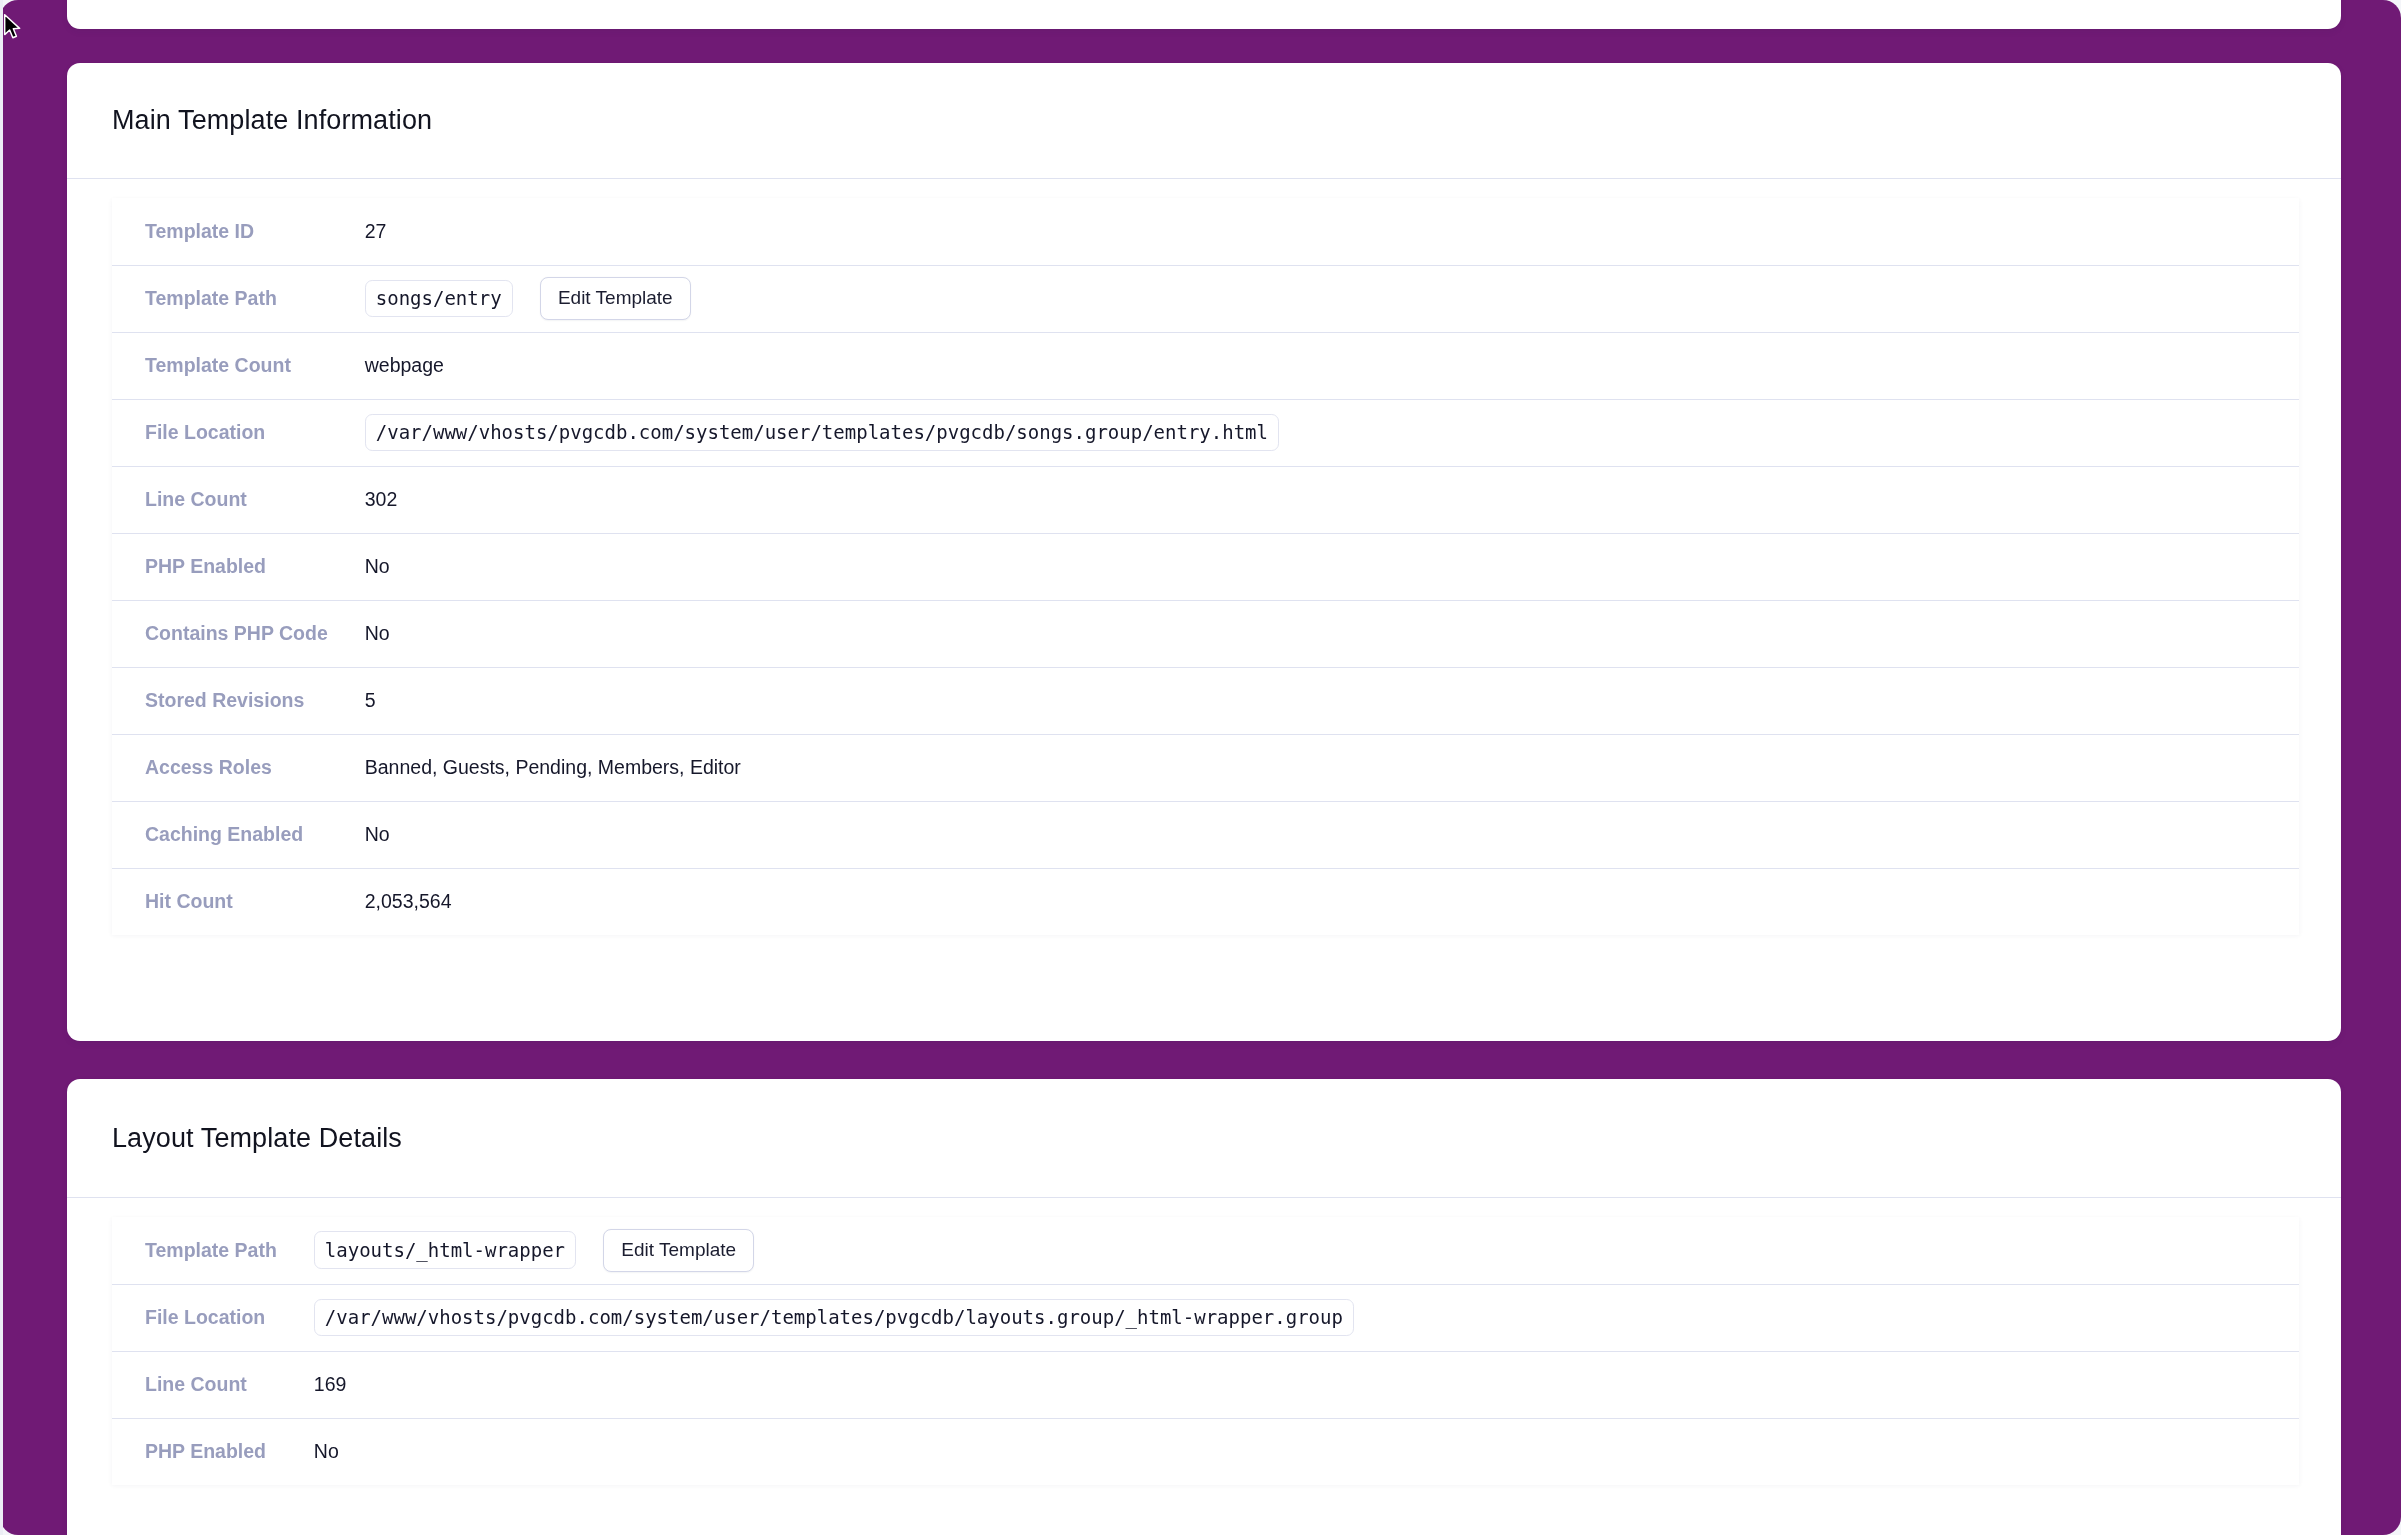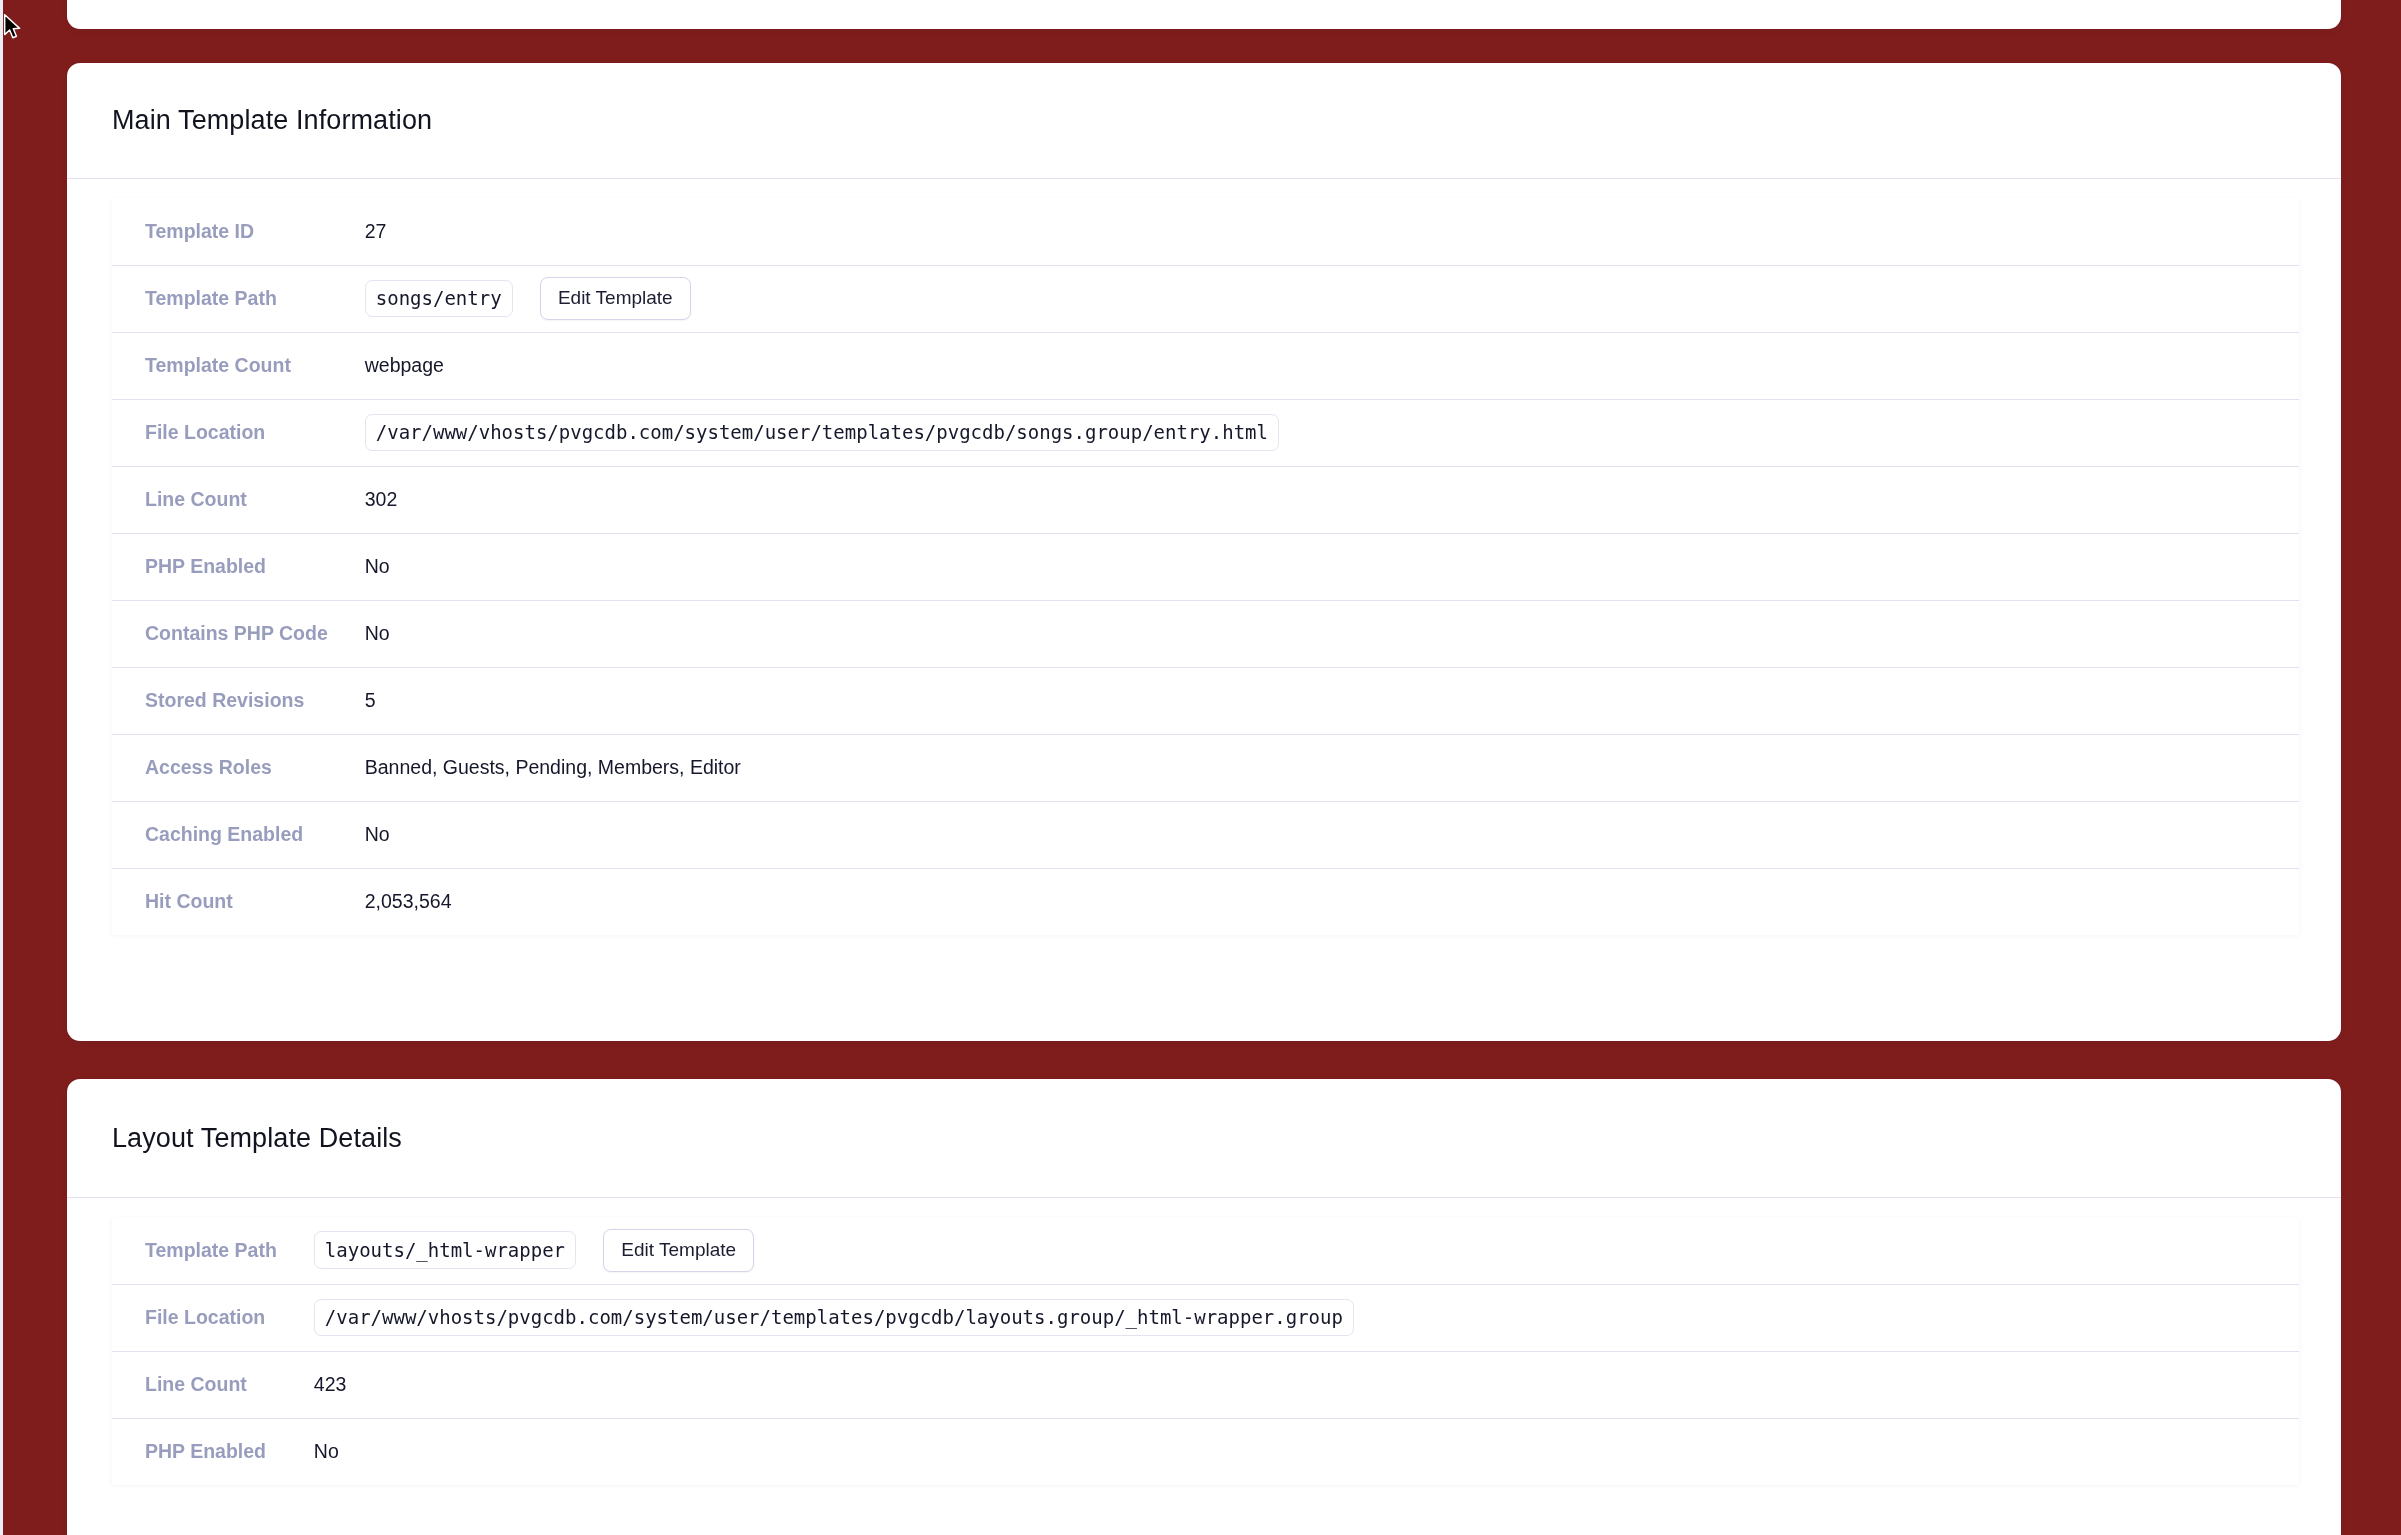--- a/index.html
+++ b/index.html
@@ -13,21 +13,22 @@
   body {
     background: #f4f5f9;
     font-family: "Liberation Sans", sans-serif;
     -webkit-font-smoothing: antialiased;
   }
 
   .page {
     position: relative;
     width: 2401px;
     height: 1535px;
-    background: #7f1d1d;
+    background: #701a75;
+    border-radius: 18px;
   }
 
   
   .left-rail {
     position: absolute;
     left: 0; top: 0;
     width: 2.9px; height: 1535px;
     background: #eceef5;
   }
 
@@ -239,21 +240,21 @@
             </td>
           </tr>
           <tr>
             <td class="cell-label">File Location</td>
             <td class="cell-value">
               <span class="mono-chip">/var/www/vhosts/pvgcdb.com/system/user/templates/pvgcdb/layouts.group/_html-wrapper.group</span>
             </td>
           </tr>
           <tr>
             <td class="cell-label">Line Count</td>
-            <td class="cell-value">423</td>
+            <td class="cell-value">169</td>
           </tr>
           <tr>
             <td class="cell-label">PHP Enabled</td>
             <td class="cell-value">No</td>
           </tr>
         </tbody>
       </table>
     </div>
   </div>
 

